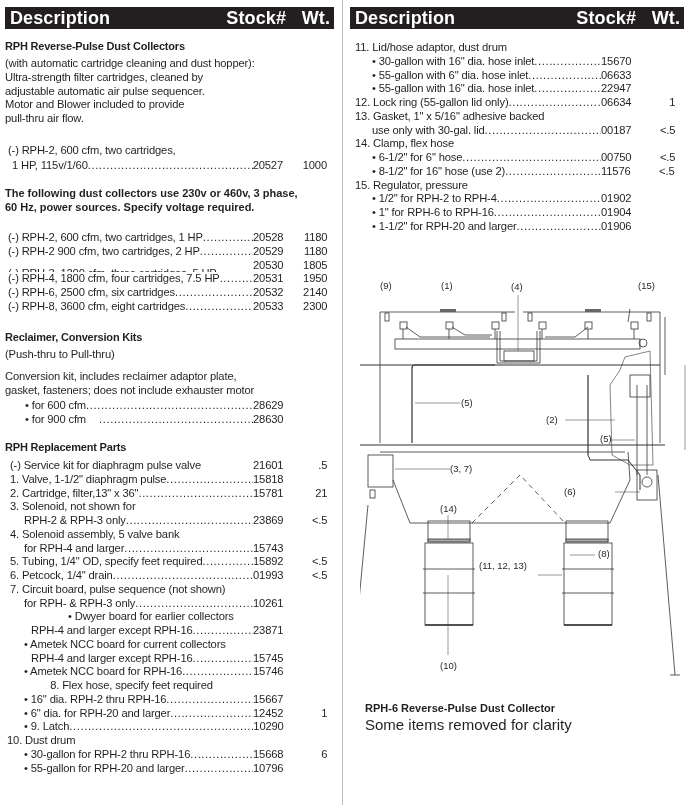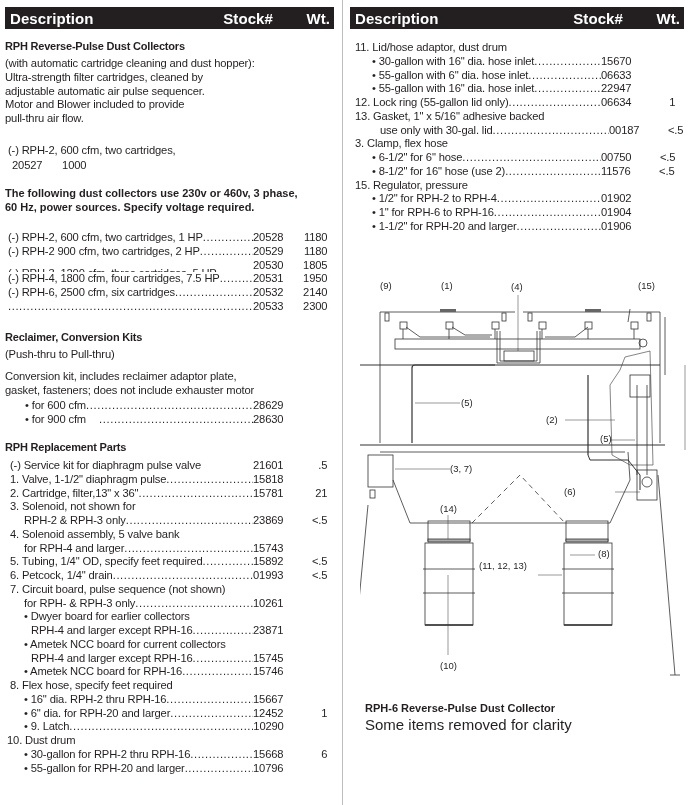--- a/index.html
+++ b/index.html
@@ -1,20 +1,20 @@
 <!DOCTYPE html>
 <html><head>
 <meta charset="utf-8">
 <style>
   html, body { margin:0; padding:0; background:#ffffff; }
   body { width:692px; height:805px; position:relative; overflow:hidden;
          font-family:"Liberation Sans", sans-serif; color:#231f20; }
   .vdivider { position:absolute; left:342px; top:0; width:1px; height:805px; background:#bdbdbd; }
   .hdr { position:absolute; top:7px; height:22px; background:#231f20; color:#fff;
-         font-weight:bold; font-size:15px; display:flex; align-items:center; letter-spacing:0.1px;gap:13px; }
+         font-weight:bold; font-size:18px; display:flex; align-items:center; letter-spacing:0.1px; }
   .hdr .d { flex:1; padding-left:5px; }
   .hdr .s { width:60px; text-align:right; }
   .hdr .w { width:44px; text-align:right; padding-right:4px; }
   .sec-title { position:absolute; font-weight:bold; font-size:11px; letter-spacing:-0.2px; }
   .txt { position:absolute; font-size:11.2px; line-height:13.8px; letter-spacing:-0.15px; white-space:nowrap; }
   .bold-note { position:absolute; font-size:11px; line-height:14px; font-weight:bold; letter-spacing:0px; }
   .row { position:absolute; height:14px; font-size:11.2px; line-height:14px; display:flex; letter-spacing:-0.15px; white-space:nowrap; }
   .row .desc { display:flex; overflow:hidden; }
   .row .desc .label { flex:none; }
   .row .desc .dots { flex:1; overflow:hidden; color:#231f20; }
@@ -41,20 +41,24 @@
 <div class="txt" style="left:5px;top:57px;">
   <div>(with automatic cartridge cleaning and dust hopper):</div>
   <div>Ultra-strength filter cartridges, cleaned by</div>
   <div>adjustable automatic air pulse sequencer.</div>
   <div>Motor and Blower included to provide</div>
   <div>pull-thru air flow.</div>
 </div>
 
 <div class="txt" style="left:8px;top:144px;">(-) RPH-2, 600 cfm, two cartridges,</div>
 <div class="row" style="left:12px;top:158px;width:315px;">
+  <span class="desc" style="width:242px;">
+      <span class="label">1 HP, 115v/1/60</span>
+      <span class="dots"></span>
+    </span>
   <span class="stock">20527</span>
   <span class="wt">1000</span>
 </div>
 
 <div class="bold-note" style="left:5px;top:186px;">
   <div>The following dust collectors use 230v or 460v, 3 phase,</div>
   <div>60 Hz, power sources. Specify voltage required.</div>
 </div>
 
 <div id="collector-rows">
@@ -93,20 +97,21 @@
     <div class="row" style="left: 8px; top: 285.2px; width: 320px;">
       <span class="desc" style="width: 245px;">
         <span class="label">(-) RPH-6, 2500 cfm, six cartridges</span>
         <span class="dots"></span>
       </span>
       <span class="stock">20532</span>
       <span class="wt">2140</span>
     </div>
     <div class="row" style="left: 8px; top: 299px; width: 320px;">
       <span class="desc" style="width: 245px;">
+        <span class="label">(-) RPH-8, 3600 cfm, eight cartridges</span>
         <span class="dots"></span>
       </span>
       <span class="stock">20533</span>
       <span class="wt">2300</span>
     </div>
   </div>
 
 <div class="sec-title" style="left:5px;top:331px;text-align:center;">Reclaimer, Conversion Kits</div>
 <div class="txt" style="left:5px;top:348px;">(Push-thru to Pull-thru)</div>
 <div class="txt" style="left:5px;top:370px;">
@@ -213,21 +218,21 @@
     </div>
     <div class="row" style="left: 24px; top: 595.5px; width: 304px;">
       <span class="desc" style="width: 229px;">
         <span class="label">for RPH- &amp; RPH-3 only</span>
         <span class="dots"></span>
       </span>
       <span class="stock">10261</span>
       <span class="wt"></span>
     </div>
     <div class="row" style="left: 24px; top: 609.25px; width: 304px;">
-      <span class="desc" style="width: 229px;">
+      <span class="desc" style="width: 229px; margin-left: 44px;">
         <span class="label">• Dwyer board for earlier collectors</span>
       </span>
       <span class="stock"></span>
       <span class="wt"></span>
     </div>
     <div class="row" style="left: 31px; top: 623px; width: 297px;">
       <span class="desc" style="width: 222px;">
         <span class="label">RPH-4 and larger except RPH-16</span>
         <span class="dots"></span>
       </span>
@@ -251,21 +256,21 @@
     </div>
     <div class="row" style="left: 24px; top: 664.25px; width: 304px;">
       <span class="desc" style="width: 229px; align-items: center;">
         <span class="label">• Ametek NCC board for RPH-16</span>
         <span class="dots"></span>
       </span>
       <span class="stock">15746</span>
       <span class="wt"></span>
     </div>
     <div class="row" style="left: 10px; top: 678px; width: 318px;">
-      <span class="desc" style="width: 243px;">
+      <span class="desc" style="width: 243px; justify-content: center;">
         <span class="label">8.  Flex hose, specify feet required</span>
       </span>
       <span class="stock"></span>
       <span class="wt"></span>
     </div>
     <div class="row" style="left: 24px; top: 691.75px; width: 304px;">
       <span class="desc" style="width: 229px;">
         <span class="label">• 16" dia. RPH-2 thru RPH-16</span>
         <span class="dots"></span>
       </span>
@@ -359,30 +364,30 @@
       <span class="wt">1</span>
     </div>
     <div class="row" style="left: 355px; top: 108.75px; width: 330px;">
       <span class="desc" style="width: 246px;">
         <span class="label">13. Gasket, 1" x 5/16" adhesive backed</span>
       </span>
       <span class="stock"></span>
       <span class="wt"></span>
     </div>
     <div class="row" style="left: 372px; top: 122.5px; width: 313px;">
-      <span class="desc" style="width: 229px; margin-left: 8px;">
+      <span class="desc" style="width: 229px;">
         <span class="label">use only with 30-gal. lid</span>
         <span class="dots"></span>
       </span>
       <span class="stock">00187</span>
       <span class="wt">&lt;.5</span>
     </div>
     <div class="row" style="left: 355px; top: 136.25px; width: 330px;">
       <span class="desc" style="width: 246px;">
-        <span class="label">3. Clamp, flex hose</span>
+        <span class="label">14. Clamp, flex hose</span>
       </span>
       <span class="stock"></span>
       <span class="wt"></span>
     </div>
     <div class="row" style="left: 372px; top: 150px; width: 313px;">
       <span class="desc" style="width: 229px;">
         <span class="label">• 6-1/2" for 6" hose</span>
         <span class="dots"></span>
       </span>
       <span class="stock">00750</span>

